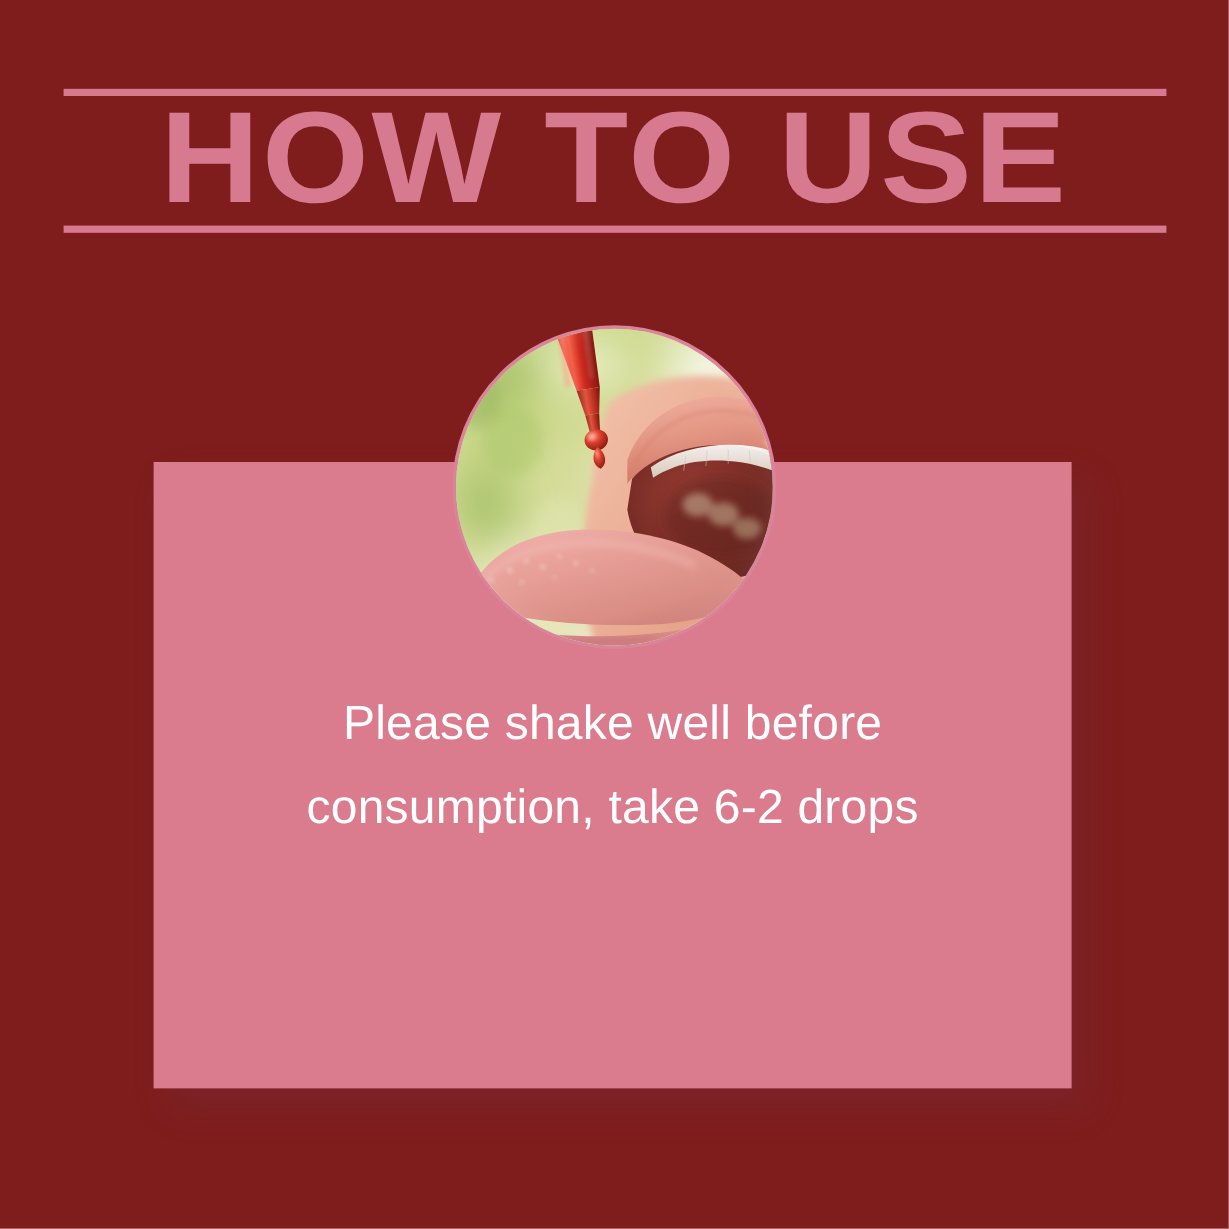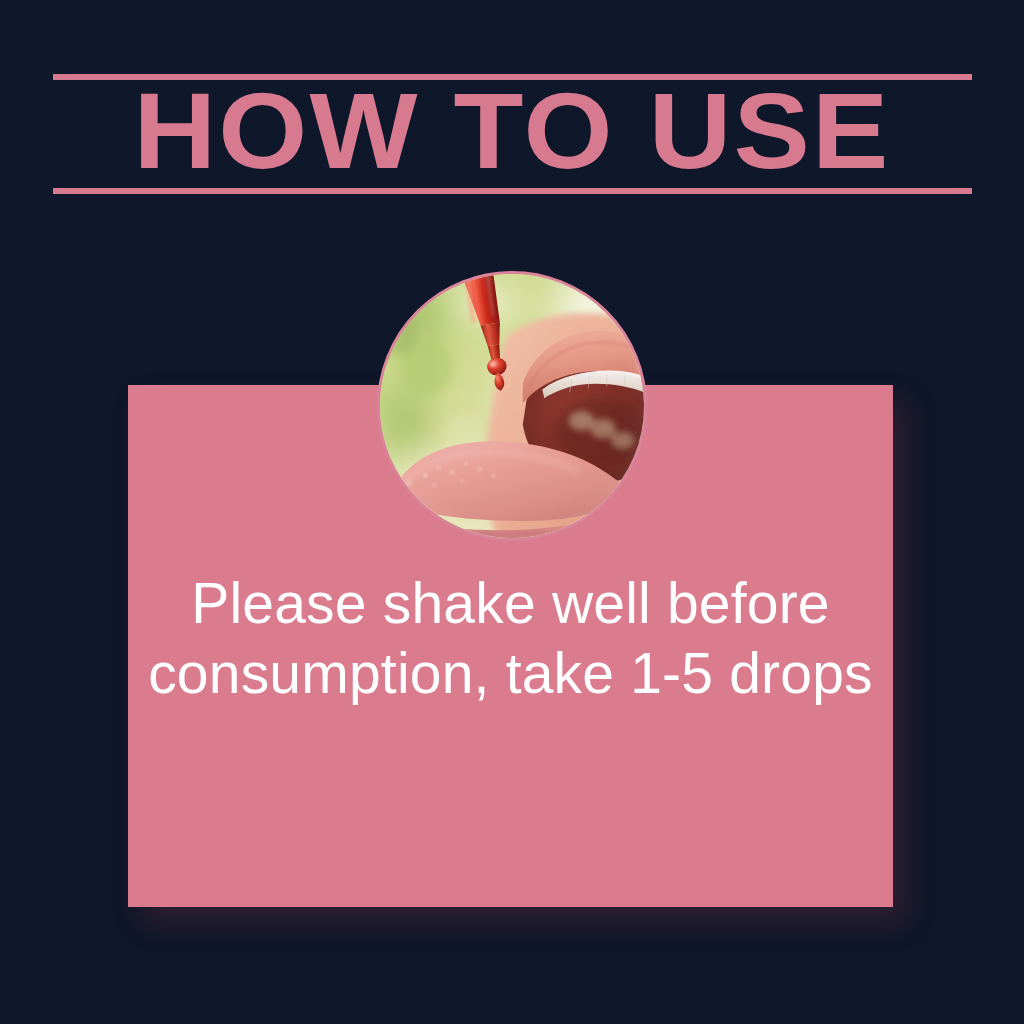--- a/index.html
+++ b/index.html
@@ -10,21 +10,21 @@
     width: 1024px;
     height: 1024px;
     overflow: hidden;
     font-family: "Liberation Sans", sans-serif;
   }
 
   #poster {
     position: relative;
     width: 1024px;
     height: 1024px;
-    background: #0f172a;
+    background: #7f1d1d;
     overflow: hidden;
   }
 
   
   .rule {
     position: absolute;
     left: 53px;
     width: 919px;
     height: 6px;
     background: #d87a8f;
@@ -62,21 +62,21 @@
 
   .card-text {
     position: absolute;
     left: 0;
     top: 183px;
     width: 765px;
     text-align: center;
     color: #ffffff;
     font-family: "Liberation Sans Narrow", "Liberation Sans", sans-serif;
     font-weight: 300;
-    font-size: 57px;
+    font-size: 40px;
     line-height: 70px;
     letter-spacing: 0.2px;
   }
   .card-text .ln { display: block; white-space: nowrap; }
 
   
   .photo-wrap {
     position: absolute;
     left: 377px;
     top: 271px;
@@ -95,21 +95,21 @@
 
 <div id="poster">
 
   <div class="rule rule-top"></div>
   <div class="title">HOW TO USE</div>
   <div class="rule rule-bottom"></div>
 
   <div class="card">
     <div class="card-text">
       <span class="ln">Please shake well before</span>
-      <span class="ln">consumption, take 1-5 drops</span>
+      <span class="ln">consumption, take 6-2 drops</span>
     </div>
   </div>
 
   <div class="photo-wrap">
     <svg viewBox="0 0 270 270" preserveAspectRatio="xMidYMid slice">
       <defs>
 
         <linearGradient id="bgGrad" x1="0" y1="0" x2="1" y2="1">
           <stop offset="0%" stop-color="#bcd178"></stop>
           <stop offset="28%" stop-color="#cdd98d"></stop>

